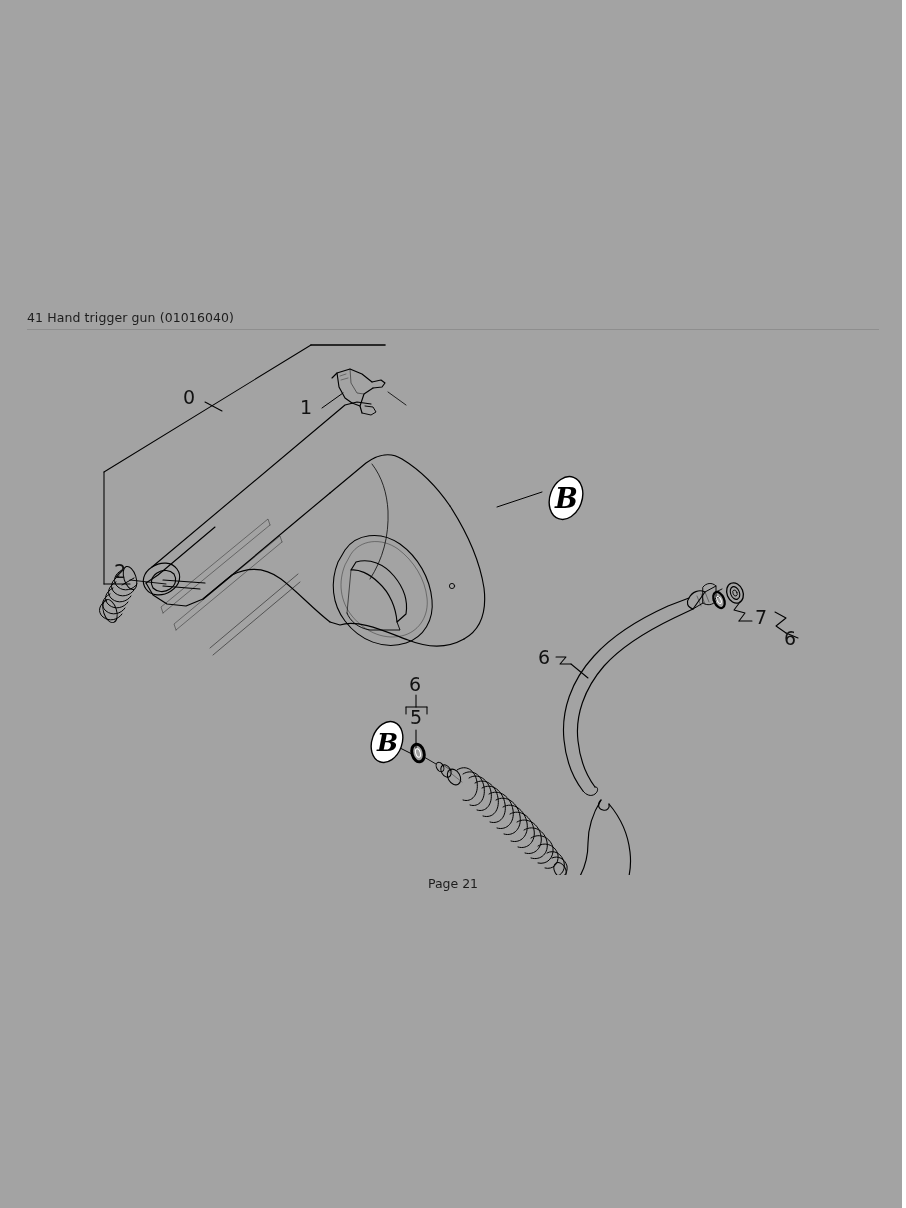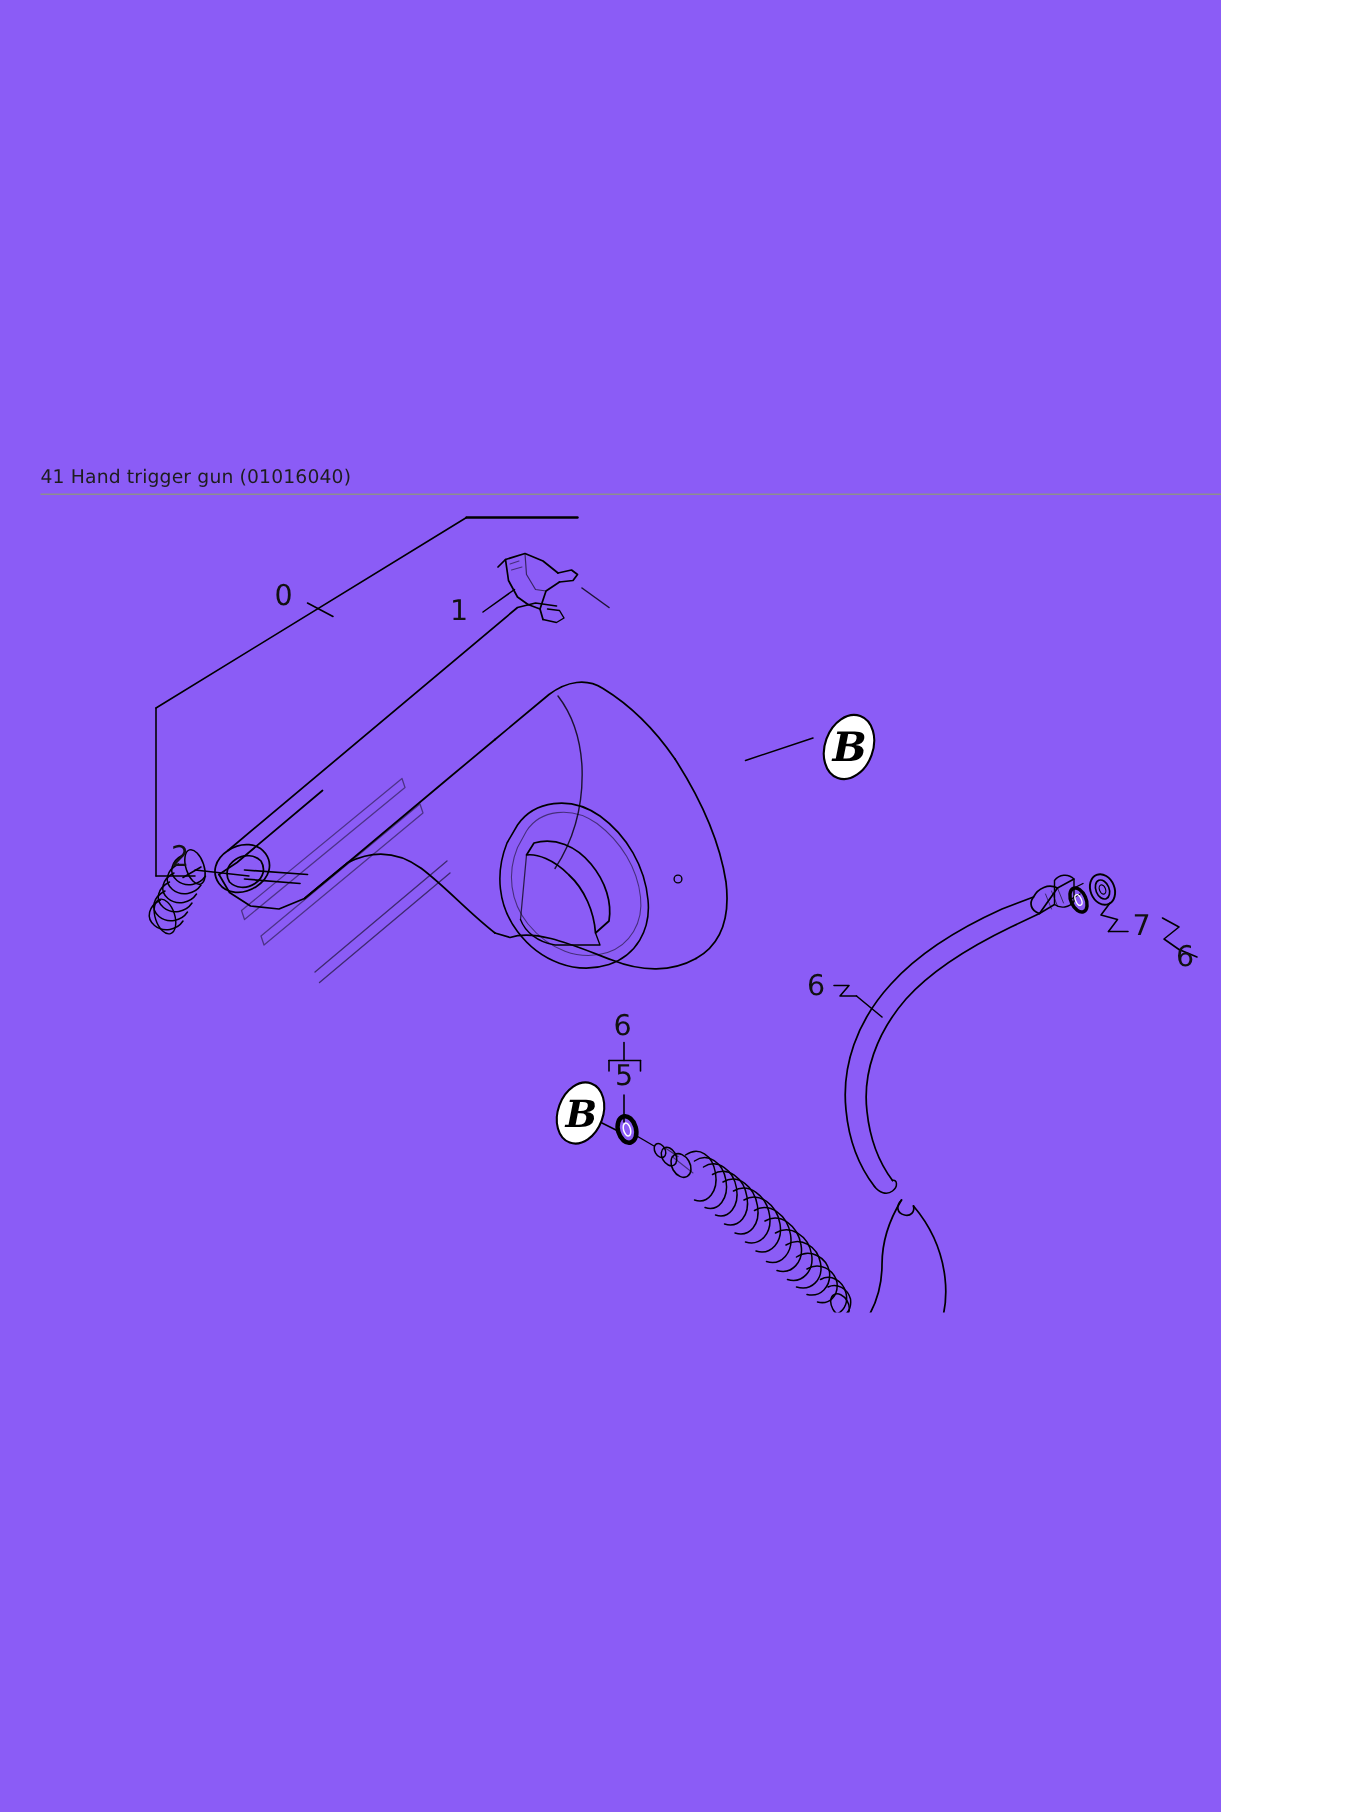--- a/index.html
+++ b/index.html
@@ -8,23 +8,23 @@
     padding: 0;
     background: #ffffff;
   }
   body {
     font-family: "DejaVu Sans", "Liberation Sans", sans-serif;
     color: #1a1a1a;
     -webkit-font-smoothing: antialiased;
   }
   #page {
     position: relative;
-    width: 814px;
+    width: 902px;
     height: 1208px;
-    background: #8b5cf6;
+    background: #a3a3a3;
     overflow: hidden;
   }
   .section-title {
     position: absolute;
     left: 27px;
     top: 310px;
     font-size: 12.5px;
     letter-spacing: 0.1px;
     color: #1d1d1d;
     white-space: nowrap;
@@ -319,14 +319,15 @@
     </div>
 
     <div style="position:absolute; left:367px; top:388px; width:40px; height:48px;">
       <svg viewBox="0 0 40 48" style="width:40px;height:48px;display:block;">
         <ellipse cx="20" cy="24" rx="15" ry="21" transform="rotate(20 20 24)" fill="#ffffff" stroke="#000000" stroke-width="1.4"></ellipse>
       </svg>
       <div class="bmark-letter b2" style="left:10px; top:12px;">B</div>
     </div>
   </div>
 
+  <div class="page-footer">Page 21</div>
 
 </div>
 
 </body></html>

